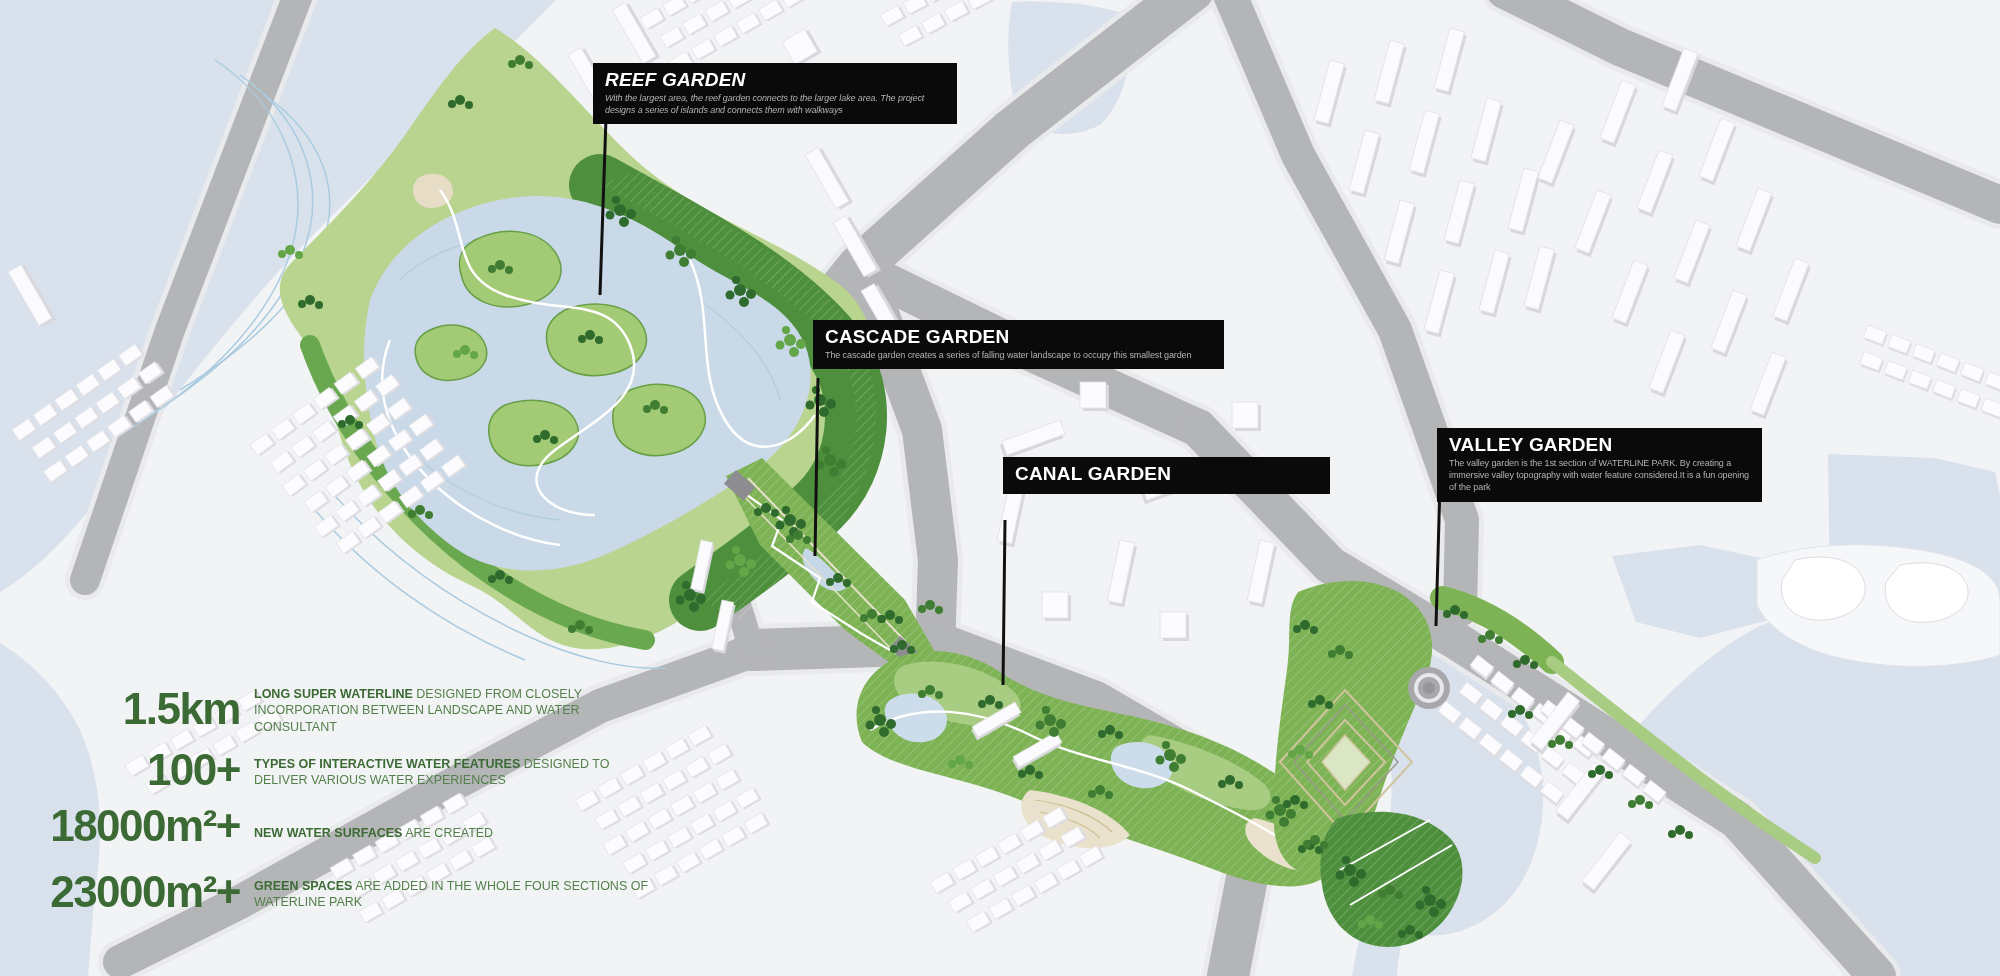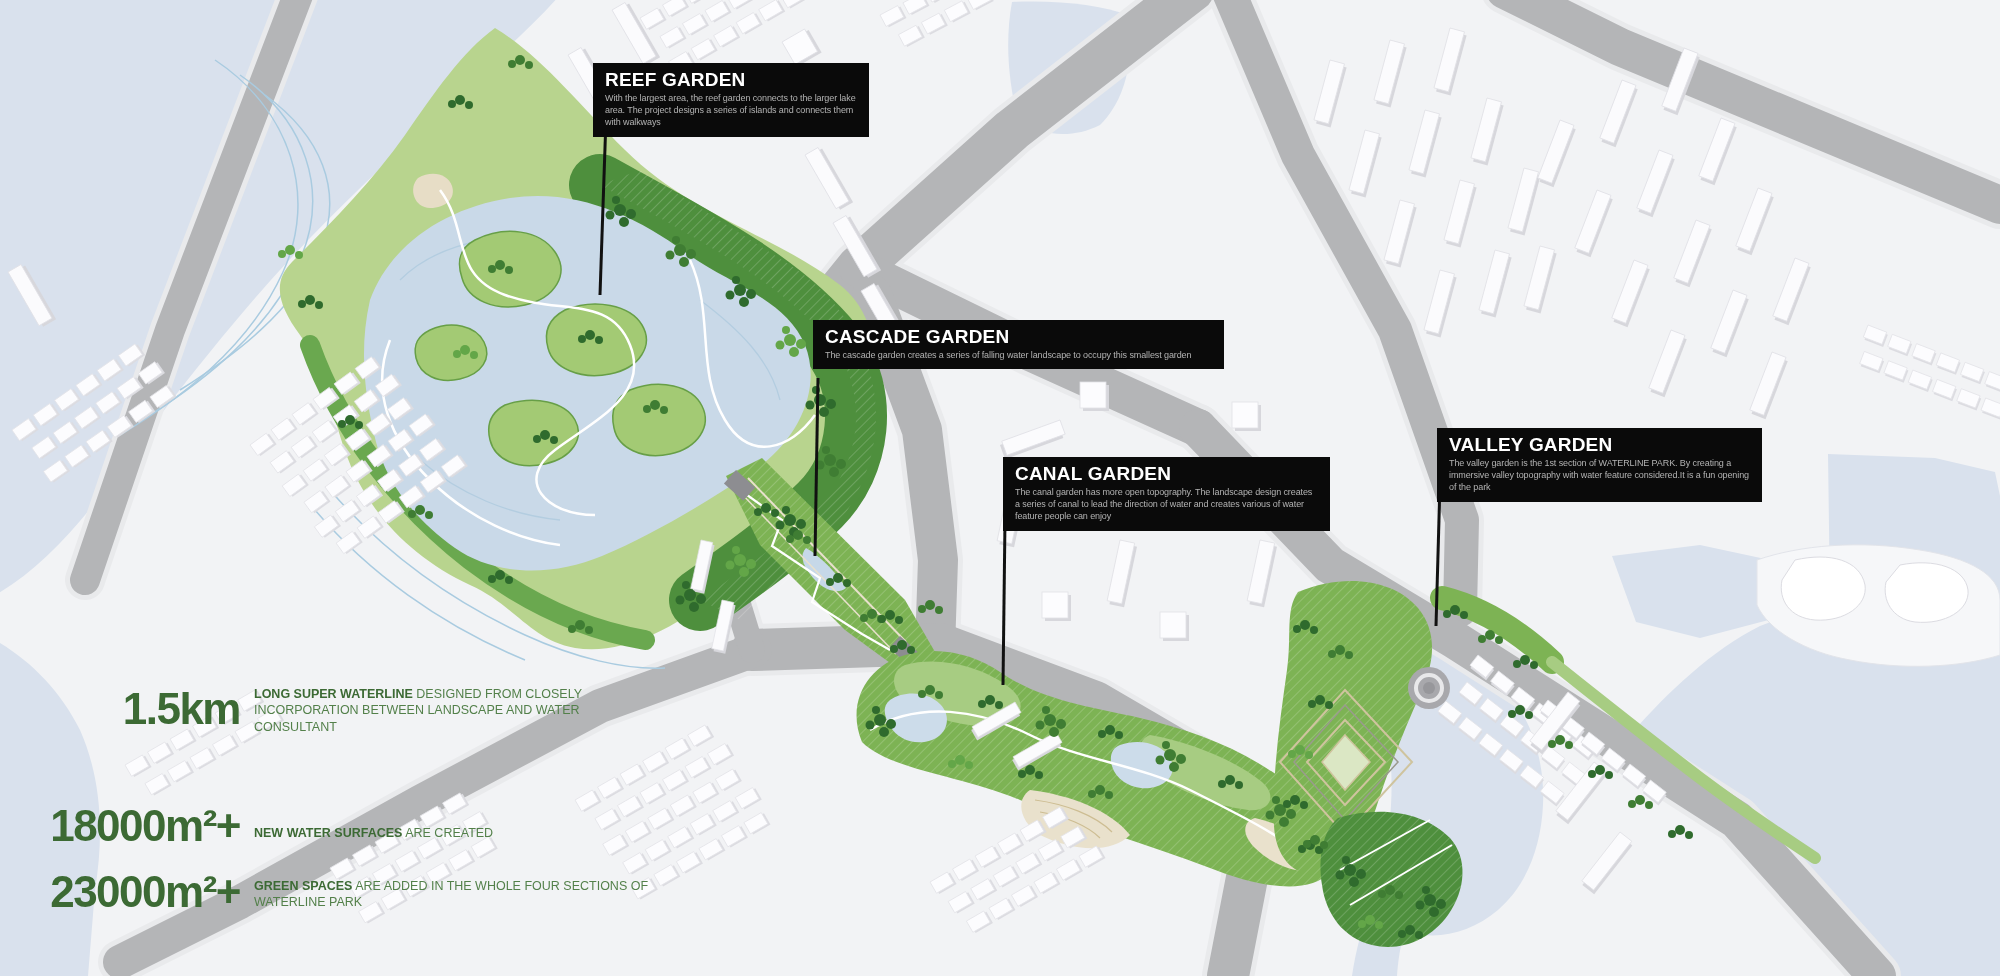--- a/index.html
+++ b/index.html
@@ -4,21 +4,21 @@
 <style>
   html,body{margin:0;padding:0;background:#e7eaf0;}
   .stage{position:relative;width:2000px;height:976px;overflow:hidden;background:#f2f3f5;
          font-family:"Liberation Sans",sans-serif;}
   .stage svg{position:absolute;left:0;top:0;}
   
   .callout{position:absolute;box-sizing:border-box;background:#0a0a0a;color:#fff;
            padding:7px 12px 8px;z-index:30;}
   .callout h2{margin:0 0 3px;font-size:19px;line-height:1.02;font-weight:bold;letter-spacing:.2px;}
   .callout p{margin:0;font-size:9px;line-height:1.34;color:#b3b3b3;letter-spacing:-.1px;}
-  #callout-reef   {left:593px; top:63px;  width:276px;}
+  #callout-reef   {left:593px; top:63px;  width:364px;font-style:italic;}
   #callout-cascade{left:813px; top:320px; width:411px;}
   #callout-canal  {left:1003px;top:457px; width:327px;}
   #callout-valley {left:1437px;top:420px; width:325px;margin-top:8px;}
   
   .stat-row{position:absolute;display:flex;align-items:center;left:30px;z-index:30;}
   .stat-value{width:210px;text-align:right;font-weight:bold;font-size:44px;line-height:.9;
               color:#3c6a34;letter-spacing:-1.5px;white-space:nowrap;}
   .stat-desc{margin-left:14px;width:400px;font-size:12.5px;line-height:1.3;color:#3c6a34;
              padding-top:4px;text-transform:uppercase;}
   .stat-desc .hl{font-weight:bold;}
@@ -391,31 +391,34 @@
 <div class="callout" id="callout-reef">
   <h2>REEF GARDEN</h2>
   <p>With the largest area, the reef garden connects to the larger lake area. The project designs a series of islands and connects them with walkways</p>
 </div>
 <div class="callout" id="callout-cascade">
   <h2>CASCADE GARDEN</h2>
   <p>The cascade garden creates a series of falling water landscape to occupy this smallest garden</p>
 </div>
 <div class="callout" id="callout-canal">
   <h2>CANAL GARDEN</h2>
-  <p>The canal garden has more open topography. The landscape design creates a series of canal to lead the direction of water and creates various of water feature people can enjoy</p>
 </div>
 <div class="callout" id="callout-valley">
   <h2>VALLEY GARDEN</h2>
   <p>The valley garden is the 1st section of WATERLINE PARK. By creating a immersive valley topography with water feature considered.It is a fun opening of the park</p>
 </div>
 
 <div class="stat-row" id="stat-1">
   <span class="stat-value">1.5km</span>
   <span class="stat-desc"><span class="hl">LONG SUPER WATERLINE</span><span class="rest"> DESIGNED FROM CLOSELY INCORPORATION BETWEEN LANDSCAPE AND WATER CONSULTANT</span></span>
 </div>
+<div class="stat-row" id="stat-2">
+  <span class="stat-value">100+</span>
+  <span class="stat-desc"><span class="hl">TYPES OF INTERACTIVE WATER FEATURES</span><span class="rest"> DESIGNED TO DELIVER VARIOUS WATER EXPERIENCES</span></span>
+</div>
 <div class="stat-row" id="stat-3">
   <span class="stat-value">18000m²+</span>
   <span class="stat-desc"><span class="hl">NEW WATER SURFACES</span><span class="rest"> ARE CREATED</span></span>
 </div>
 <div class="stat-row" id="stat-4">
   <span class="stat-value">23000m²+</span>
   <span class="stat-desc"><span class="hl">GREEN SPACES</span><span class="rest"> ARE ADDED IN THE WHOLE FOUR SECTIONS OF WATERLINE PARK</span></span>
 </div>
 
 </div>

